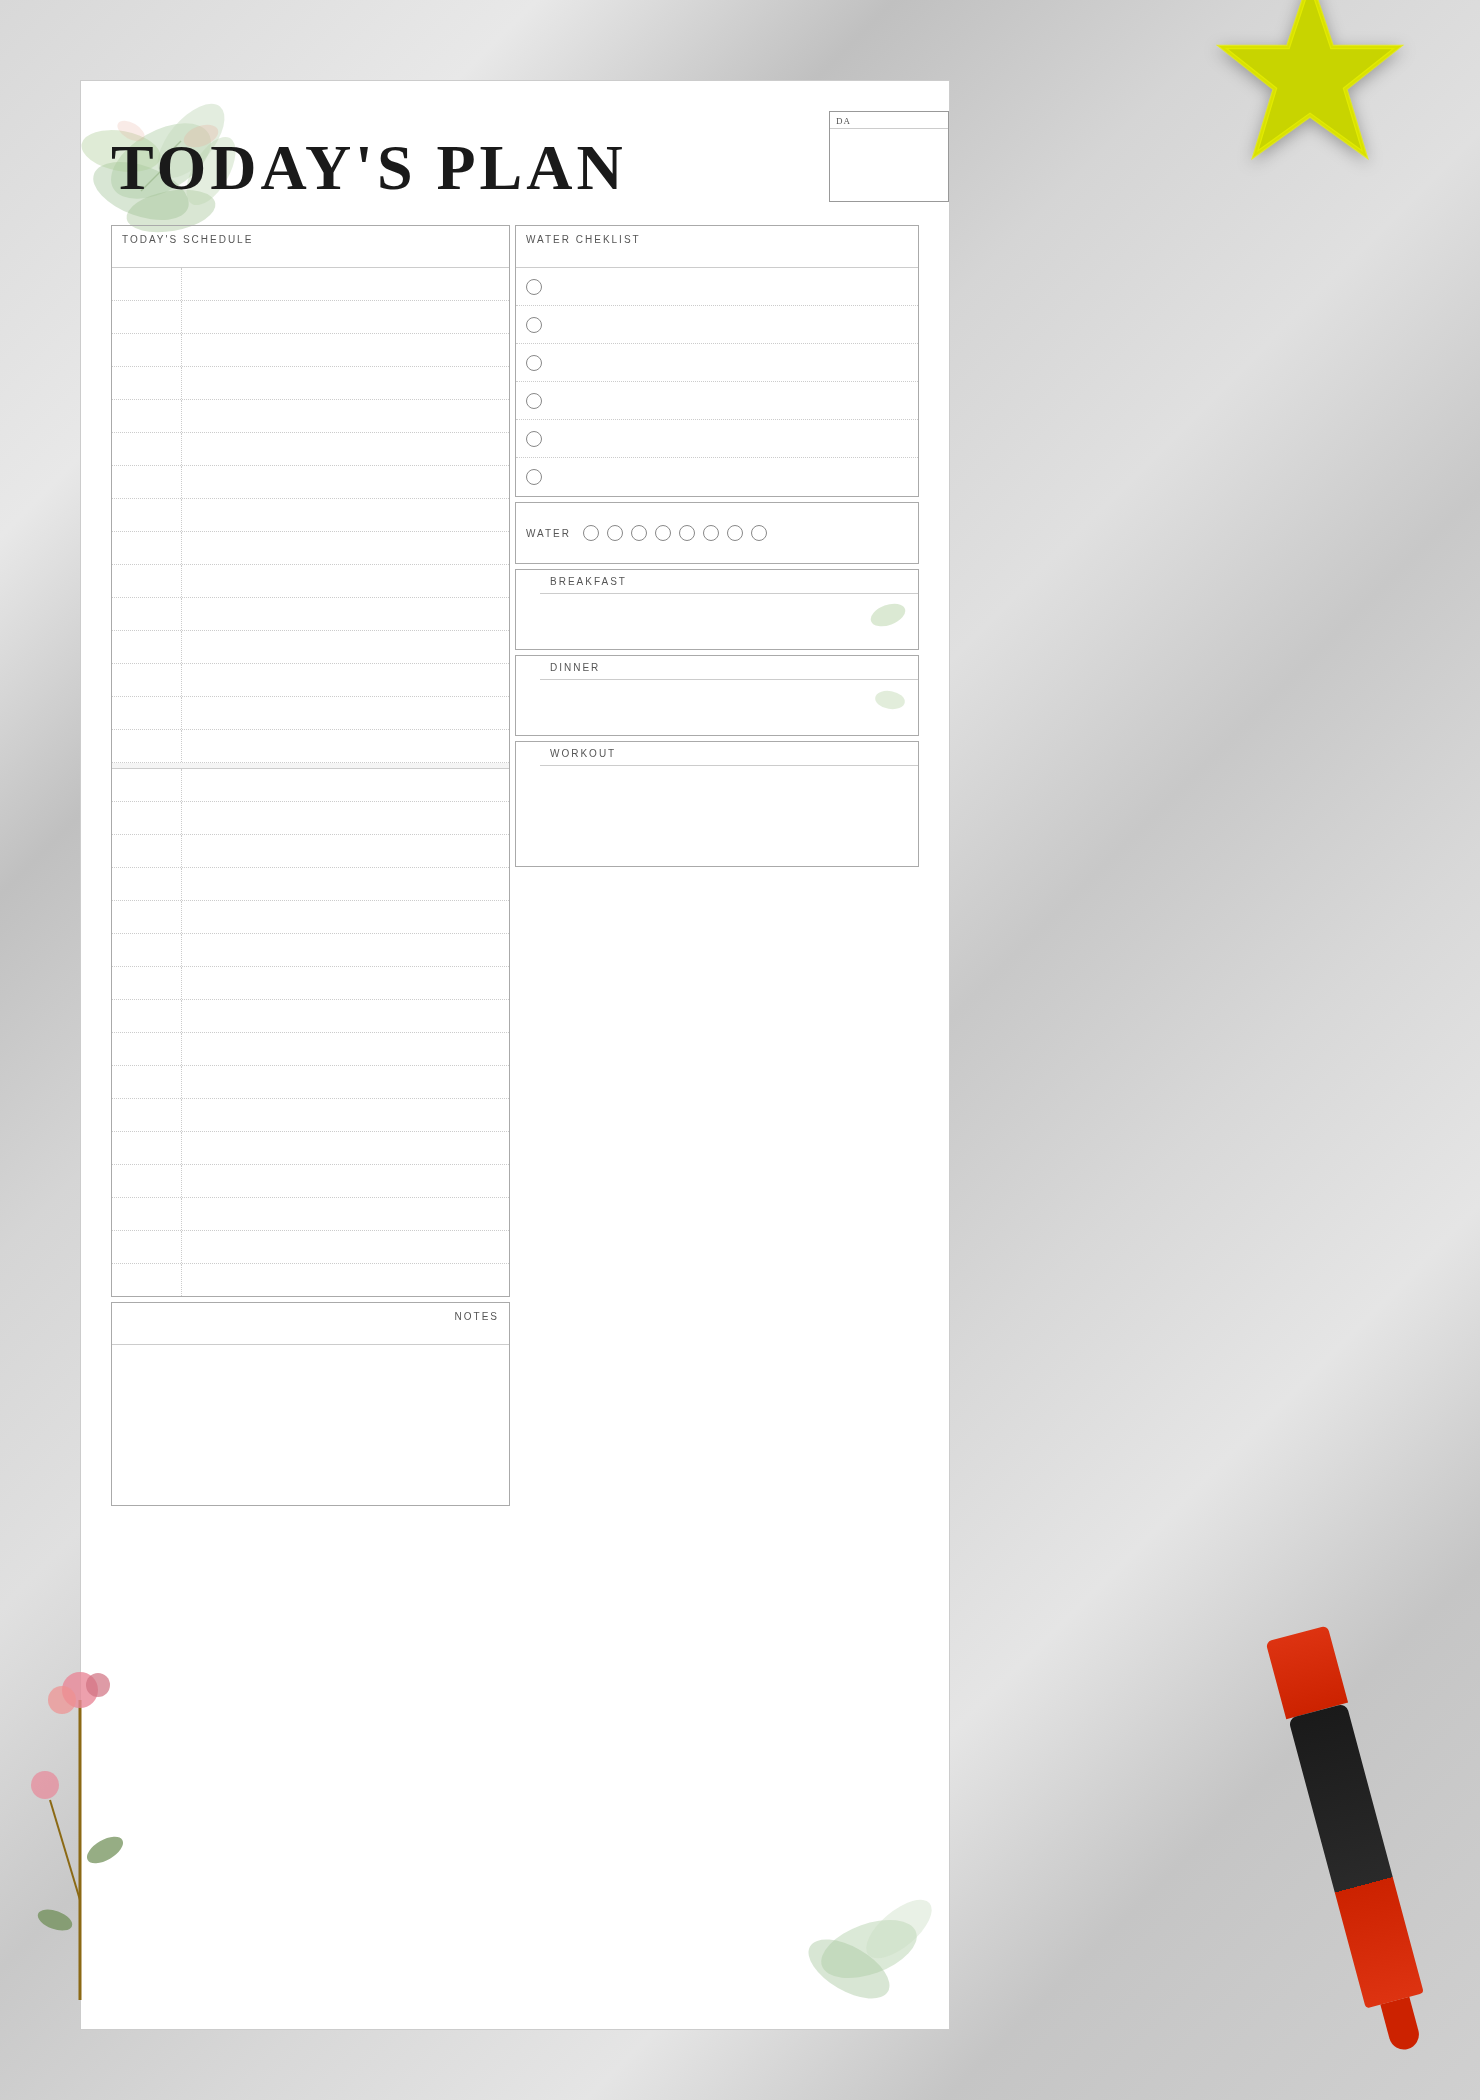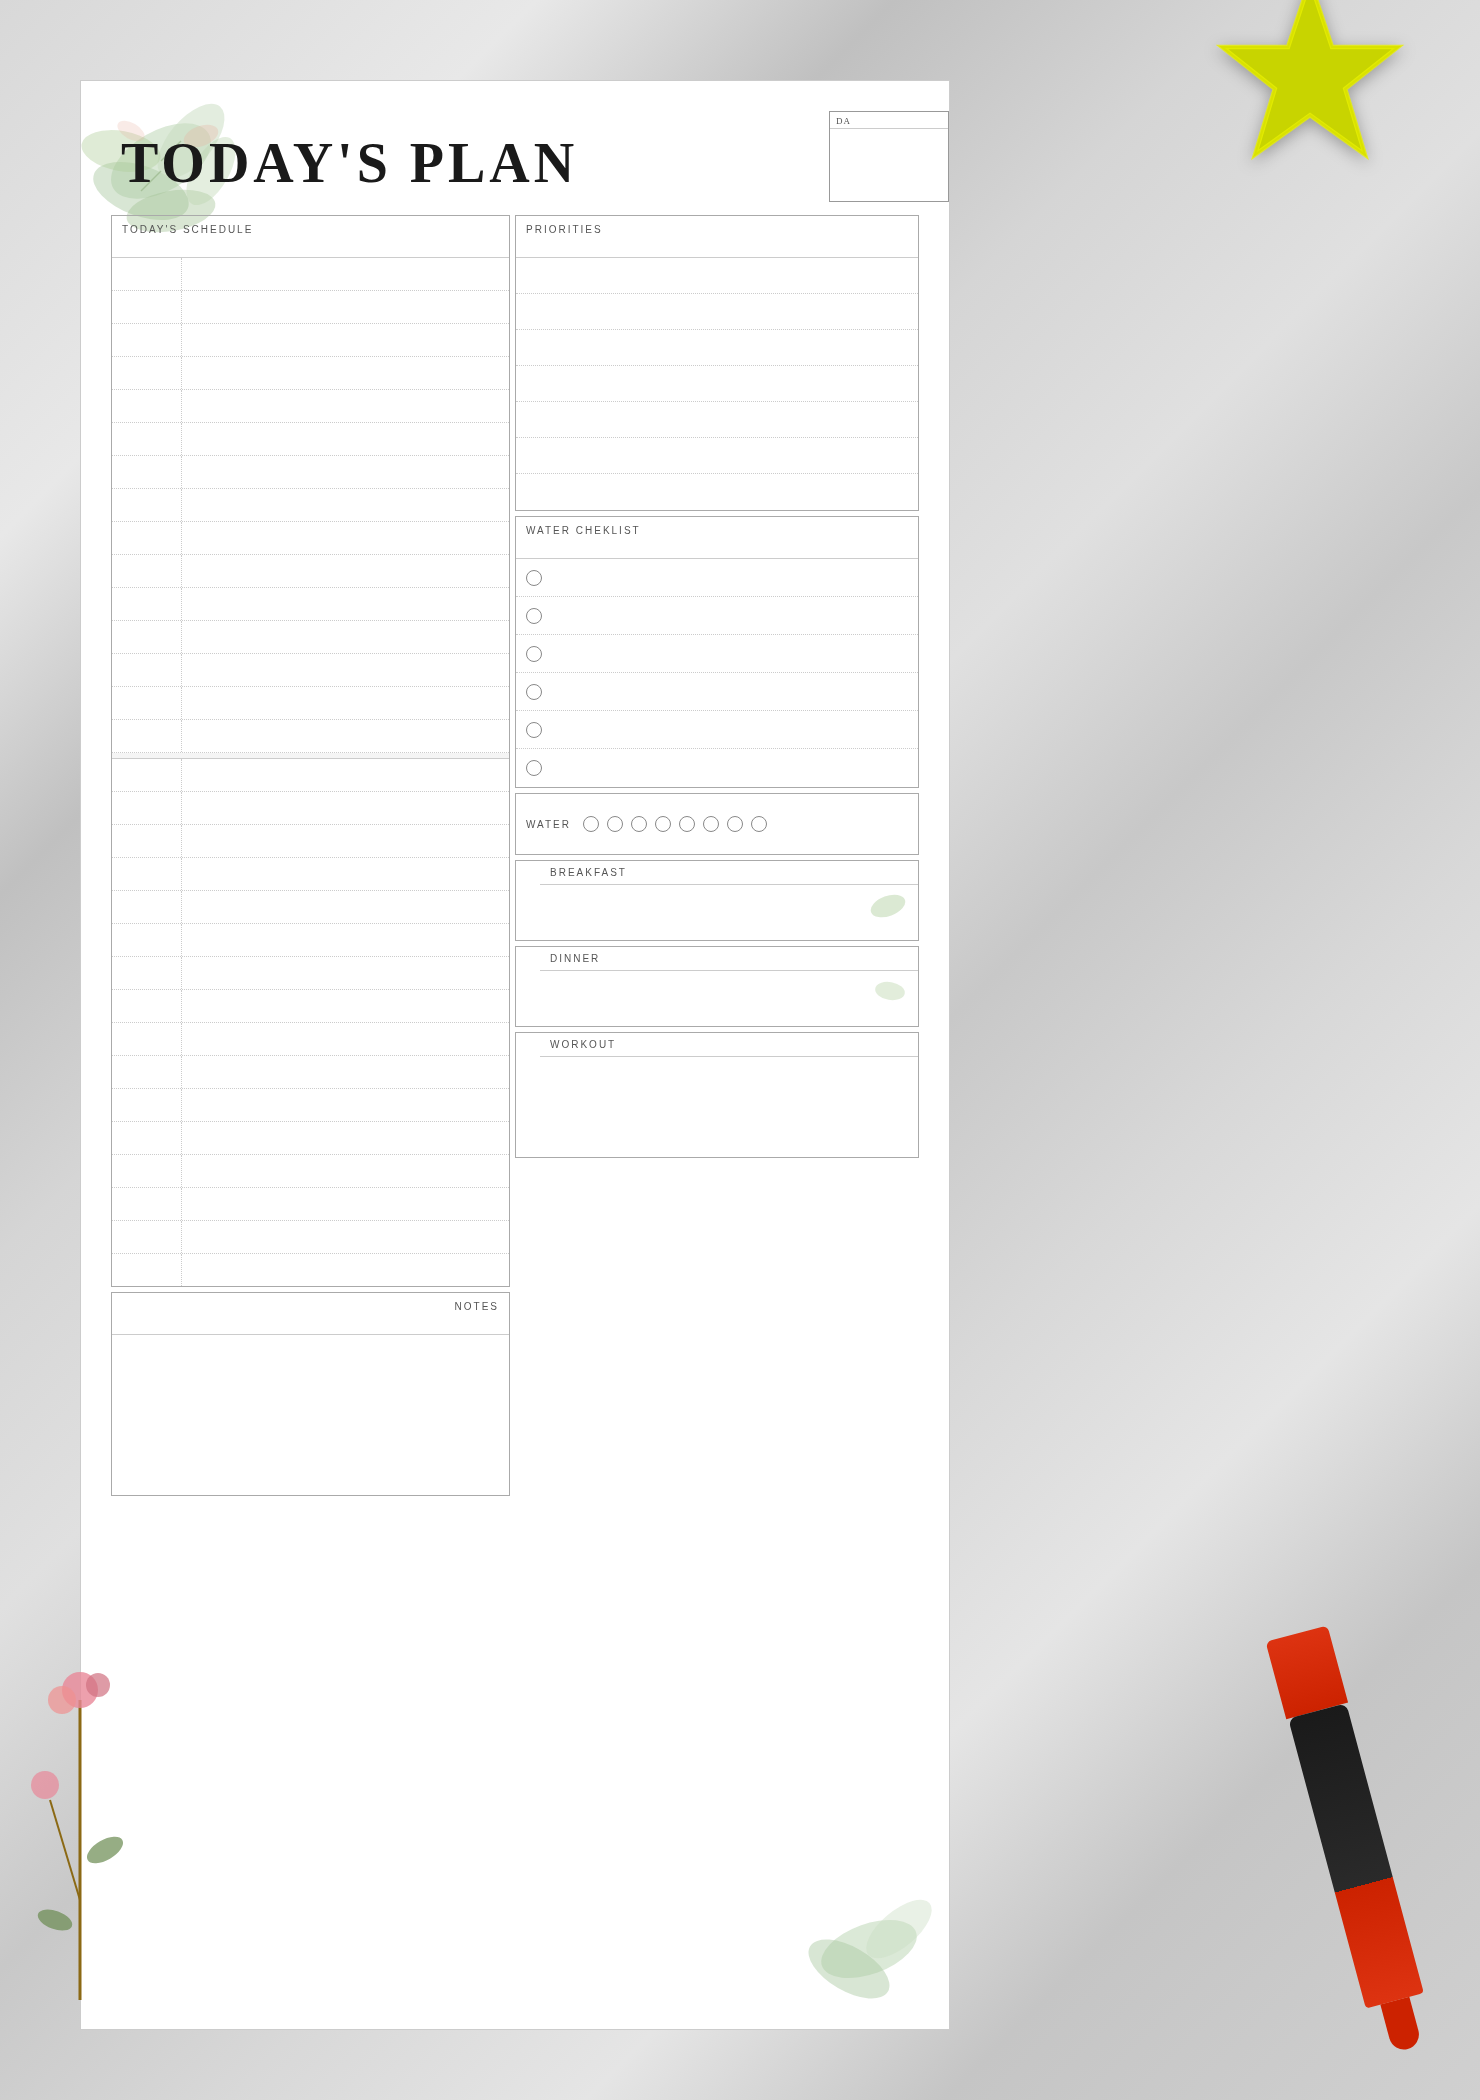--- a/index.html
+++ b/index.html
@@ -125,26 +125,25 @@
 
     .page-content {
       position: relative;
       z-index: 2;
       padding: 30px 30px 30px 30px;
     }
 
     
     .page-title {
       font-family: 'Georgia', serif;
-      font-size: 56px;
+      font-size: 64px;
       font-weight: 700;
       letter-spacing: 4px;
       color: #1a1a1a;
       margin-bottom: 20px;
-      margin-left: 10px;
       margin-top: 20px;
     }
 
     
     .date-box {
       position: absolute;
       top: 30px;
       right: 0;
       width: 120px;
       height: 91px;
@@ -530,30 +529,20 @@
             <div class="schedule-line"></div>
           </div>
         <div class="schedule-row">
             <div class="schedule-time"></div>
             <div class="schedule-line"></div>
           </div>
       </div>
 
       <div class="right-column">
 
-        <div class="priorities-section">
-          <div class="section-header">PRIORITIES</div>
-          <div class="priority-row"></div>
-          <div class="priority-row"></div>
-          <div class="priority-row"></div>
-          <div class="priority-row"></div>
-          <div class="priority-row"></div>
-          <div class="priority-row"></div>
-          <div class="priority-row"></div>
-        </div>
 
         <div class="checklist-section">
           <div class="section-header">WATER CHEKLIST</div>
           <div class="checklist-row">
             <div class="check-circle"></div>
             <div style="flex:1;border-bottom:none;min-height:20px;"></div>
           </div>
           <div class="checklist-row">
             <div class="check-circle"></div>
             <div style="flex:1;min-height:20px;"></div>

